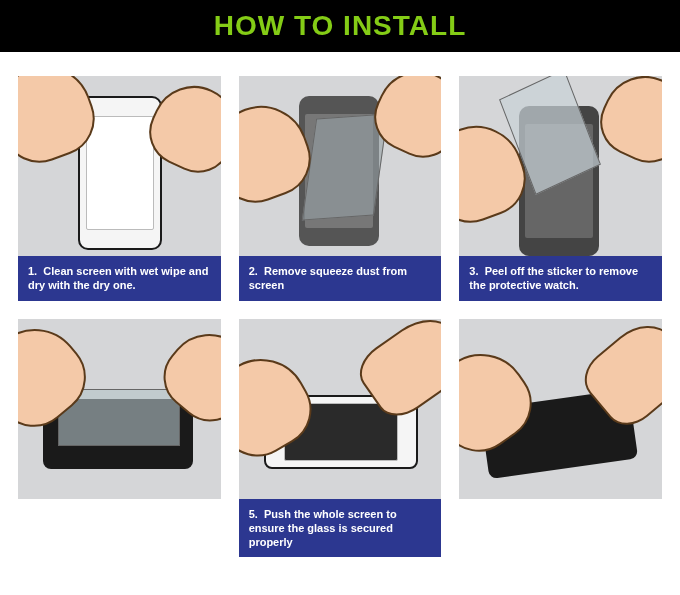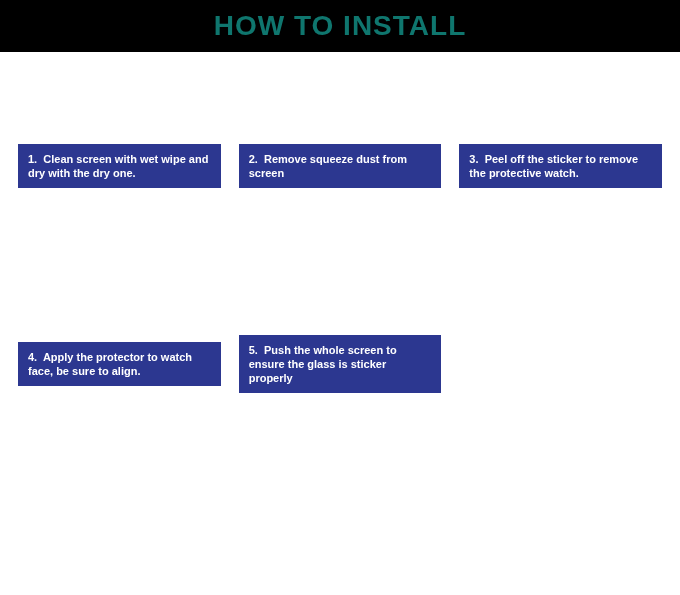--- a/index.html
+++ b/index.html
@@ -4,38 +4,37 @@
 <style>
   body {
     margin: 0;
     padding: 0;
     font-family: Arial, Helvetica, sans-serif;
     background: #ffffff;
     width: 680px;
   }
   .header {
     background: #000000;
-    color: #0f766e;
+    color: #84cc16;
     text-align: center;
     font-weight: bold;
     font-size: 28px;
     letter-spacing: 1px;
     padding: 10px 9px;
     font-family: "Arial Narrow", Arial, sans-serif;
   }
   .grid {
     display: grid;
     grid-template-columns: repeat(3, 1fr);
     gap: 18px;
     padding: 24px 18px 18px 18px;
   }
   .card {
     display: flex;
-    flex-direction: row;
-    align-items: center;
+    flex-direction: column;
   }
   .illus {
     background: #d5d6d8;
     height: 180px;
     display: flex;
     align-items: center;
     justify-content: center;
     overflow: hidden;
     position: relative;
   }
@@ -149,37 +148,33 @@
     </div>
   </div>
 
   <div class="card">
     <div class="illus">
       <div class="phone flat" style="left:25px;"></div>
       <div class="glass" style="left:40px;top:70px;width:120px;height:55px;transform:none;background:rgba(180,195,200,0.6);"></div>
       <div class="hand" style="left:-30px;top:10px;transform:rotate(-40deg);"></div>
       <div class="hand2" style="right:-30px;top:15px;transform:rotate(40deg);"></div>
     </div>
-    <div class="caption">
-      <span>4.</span>&nbsp;
-      <span>Apply the protector to watch face, be sure to align.</span>
-    </div>
   </div>
 
   <div class="card">
     <div class="illus">
       <div class="phone flat white" style="left:25px;">
           <div class="screen" style="inset:6px 18px;background:#2a2a2a;"></div>
         </div>
       <div class="hand" style="left:-25px;top:40px;transform:rotate(-30deg);"></div>
       <div class="hand2" style="right:-10px;top:-5px;transform:rotate(55deg);width:70px;height:100px;border-radius:40% 40% 30% 30%;"></div>
     </div>
     <div class="caption">
       <span>5.</span>&nbsp;
-      <span>Push the whole screen to ensure the glass is sticker properly</span>
+      <span>Push the whole screen to ensure the glass is secured properly</span>
     </div>
   </div>
 
   <div class="card">
     <div class="illus">
       <div class="phone flat" style="left:25px;transform:rotate(-8deg);"></div>
       <div class="hand" style="left:-25px;top:35px;transform:rotate(-35deg);"></div>
       <div class="hand2" style="right:-15px;top:5px;transform:rotate(50deg);width:75px;height:95px;border-radius:40% 40% 30% 30%;"></div>
     </div>
   </div>

